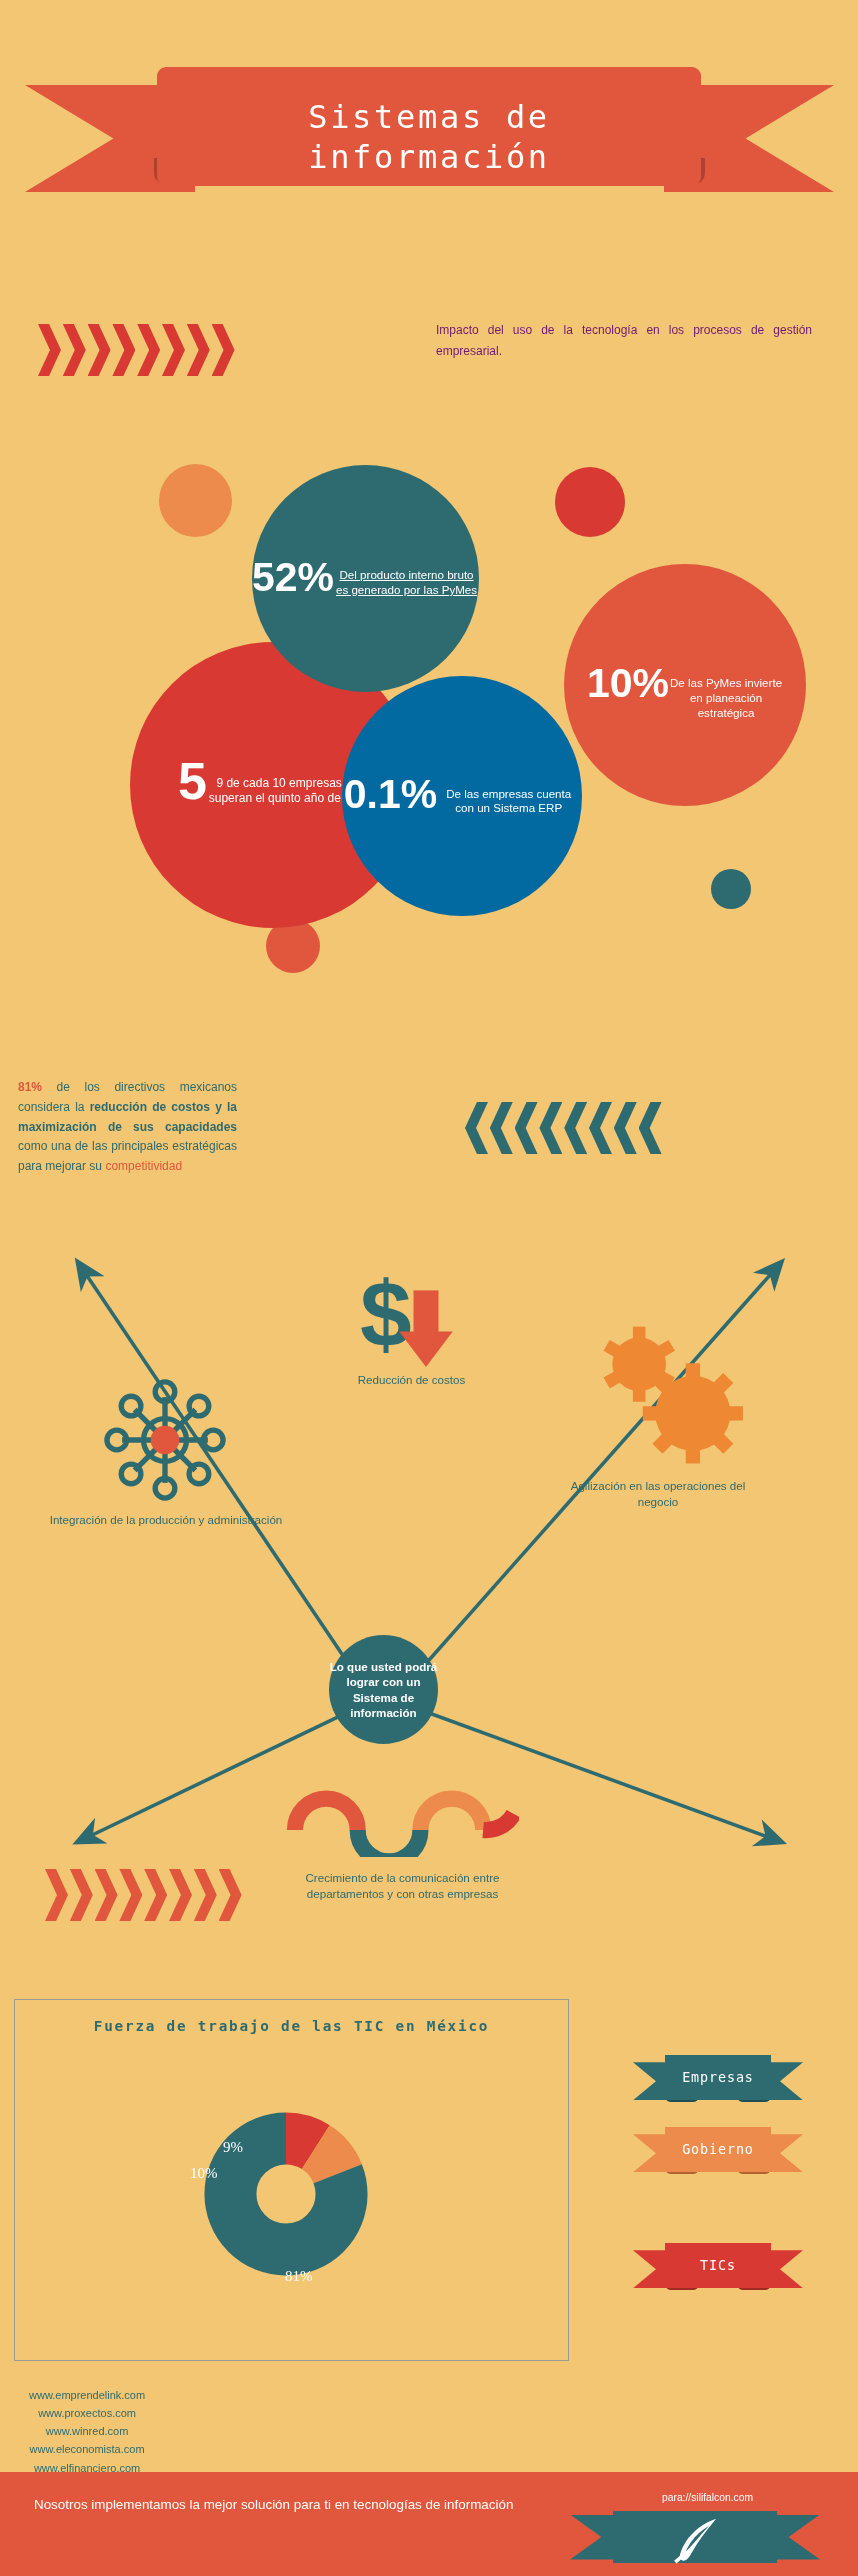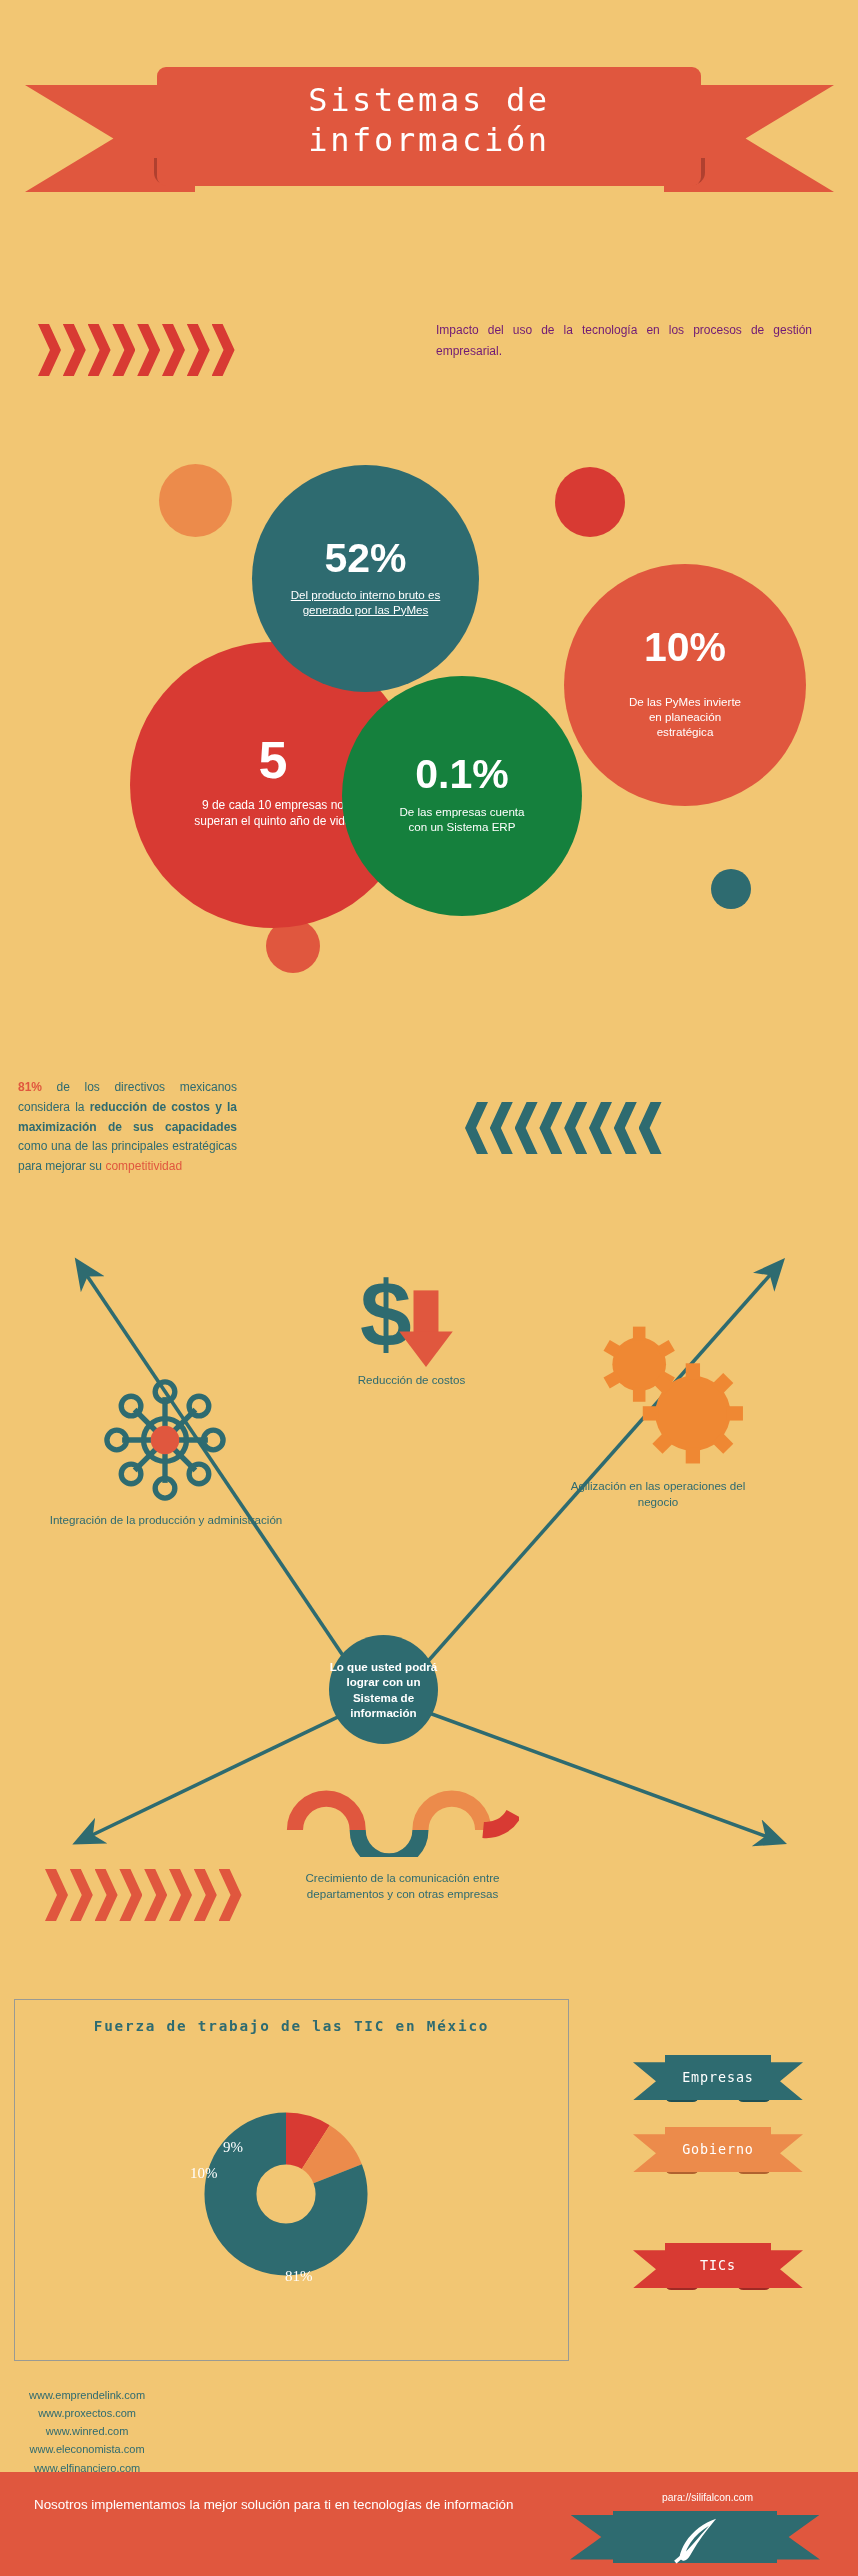--- a/index.html
+++ b/index.html
@@ -14,38 +14,38 @@
   
   .banner-wrap{position:absolute;left:0;top:45px;width:859px;height:188px;}
   .banner-tail{position:absolute;top:40px;width:170px;height:107px;background:#e0573e;}
   .banner-tail.left{left:25px;clip-path:polygon(0 0,100% 0,100% 100%,0 100%,52% 50%);}
   .banner-tail.right{right:25px;clip-path:polygon(0 0,100% 0,48% 50%,100% 100%,0 100%);}
   .banner-fold{position:absolute;top:113px;width:107px;height:27px;background:#b0402f;border-radius:0 0 12.5px 12.5px;}
   .banner-fold.l{left:154px;}
   .banner-fold.r{right:154px;}
   .banner-body{position:absolute;left:157px;top:21.5px;width:544px;height:119px;background:#e0573e;border-radius:9px;}
   .banner-title{
-    position:absolute;left:157px;top:17px;width:544px;height:116px;
+    position:absolute;left:157px;top:34px;width:544px;height:116px;
     display:flex;flex-direction:column;align-items:center;justify-content:center;
     color:#fff;font-family:"DejaVu Sans Mono","Liberation Mono",monospace;
     font-size:32px;line-height:1.25;letter-spacing:2.7px;text-align:center;z-index:4;
   }
 
   
   .chevrons{position:absolute;display:flex;gap:1.8px;}
   .chev{width:23px;height:52px;background:#d83a33;
         clip-path:polygon(0 0,48% 0,100% 50%,48% 100%,0 100%,52% 50%);}
   .chev.orange{background:#e0573e;}
   .chev.teal{background:#2e6b70;
         clip-path:polygon(100% 0,52% 0,0 50%,52% 100%,100% 100%,48% 50%);}
 
   .lead-text{position:absolute;color:#701a75;font-size:12px;line-height:1.75;text-align:justify;}
 
   
-  .circ{position:absolute;border-radius:50%;display:flex;flex-direction:column;
+  .circ{position:absolute;border-radius:50%;display:flex;flex-direction:row;
         align-items:center;justify-content:center;color:#fff;text-align:center;}
   .circ .big{font-weight:bold;line-height:1;}
   .circ .cap{line-height:1.28;margin-top:5.4px;}
 
   
   .para81{position:absolute;left:18px;top:1078px;width:219px;color:#2e6b70;
           font-size:12px;line-height:1.65;text-align:justify;}
   .para81 .hl{color:#e0573e;font-weight:bold;}
   .para81 b{color:#2e6b70;}
 
@@ -125,21 +125,21 @@
   <div class="circ" style="left:159px;top:464px;width:73px;height:73px;background:#ec8b4b;"></div>
   <div class="circ" style="left:555px;top:467px;width:70px;height:70px;background:#d83a33;"></div>
   <div class="circ" style="left:266px;top:919px;width:54px;height:54px;background:#e0573e;"></div>
   <div class="circ" style="left:711px;top:869px;width:40px;height:40px;background:#2e6b70;"></div>
 
   <div class="circ" style="left:130px;top:642px;width:286px;height:286px;background:#d83a33;z-index:2;">
     <div class="big" style="font-size:52px;margin-top:-7.2px;">5</div>
     <div class="cap" style="font-size:12px;width:161px;margin-top:12.5px;">9 de cada 10 empresas no superan el quinto año de vida</div>
   </div>
 
-  <div class="circ" style="left:342px;top:676px;width:240px;height:240px;background:#15803d;z-index:3;">
+  <div class="circ" style="left:342px;top:676px;width:240px;height:240px;background:#0369a1;z-index:3;">
     <div class="big" style="font-size:41px;margin-top:-3.6px;">0.1%</div>
     <div class="cap" style="font-size:11.6px;width:143px;margin-top:10.7px;">De las empresas cuenta con un Sistema ERP</div>
   </div>
 
   <div class="circ" style="left:564px;top:564px;width:242px;height:242px;background:#e0573e;z-index:4;">
     <div class="big" style="font-size:41px;margin-top:-3.6px;">10%</div>
     <div class="cap" style="font-size:11.6px;width:114px;margin-top:27px;">De las PyMes invierte en planeación estratégica</div>
   </div>
 
   <div class="circ" style="left:252px;top:465px;width:227px;height:227px;background:#2e6b70;z-index:5;">

